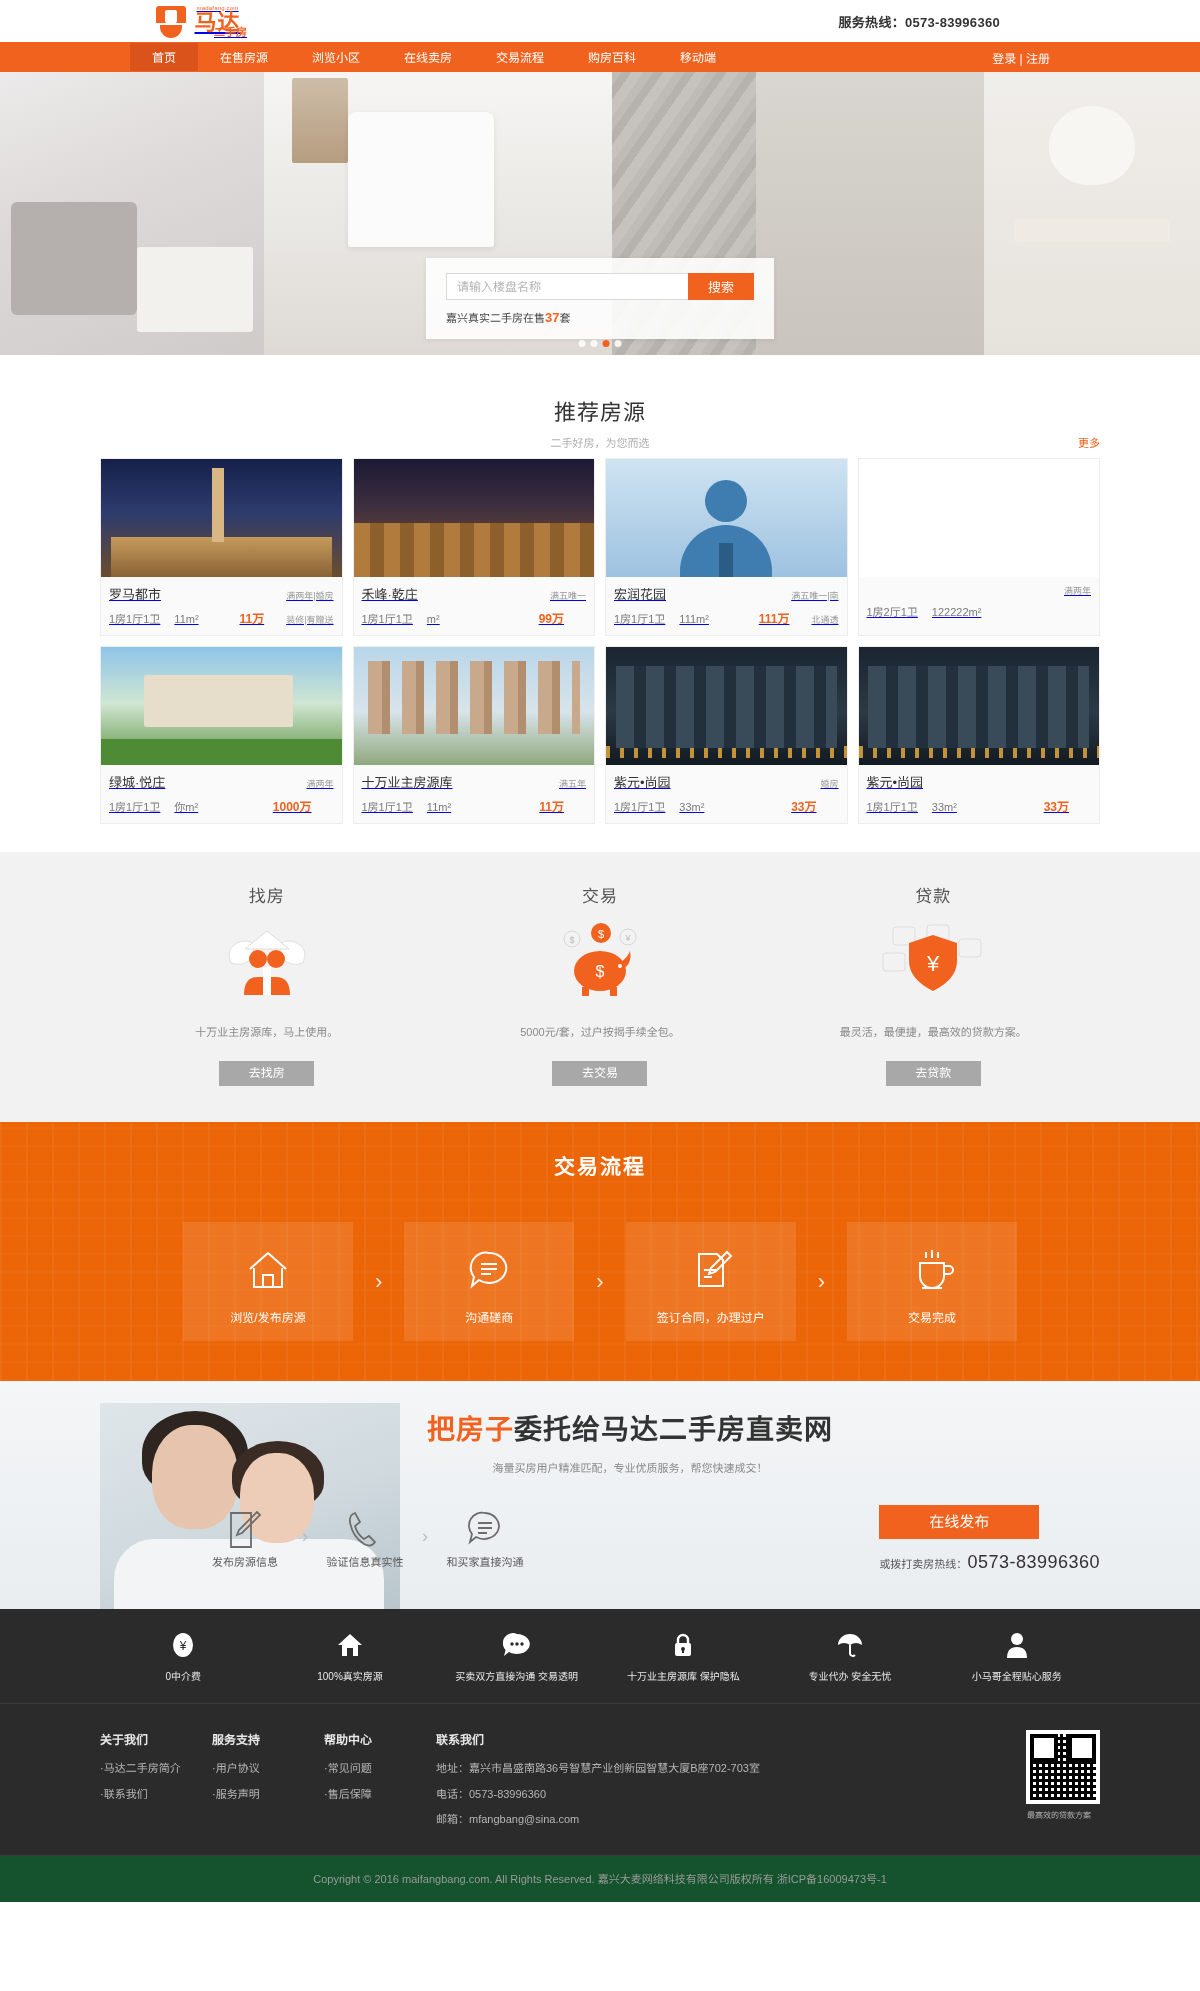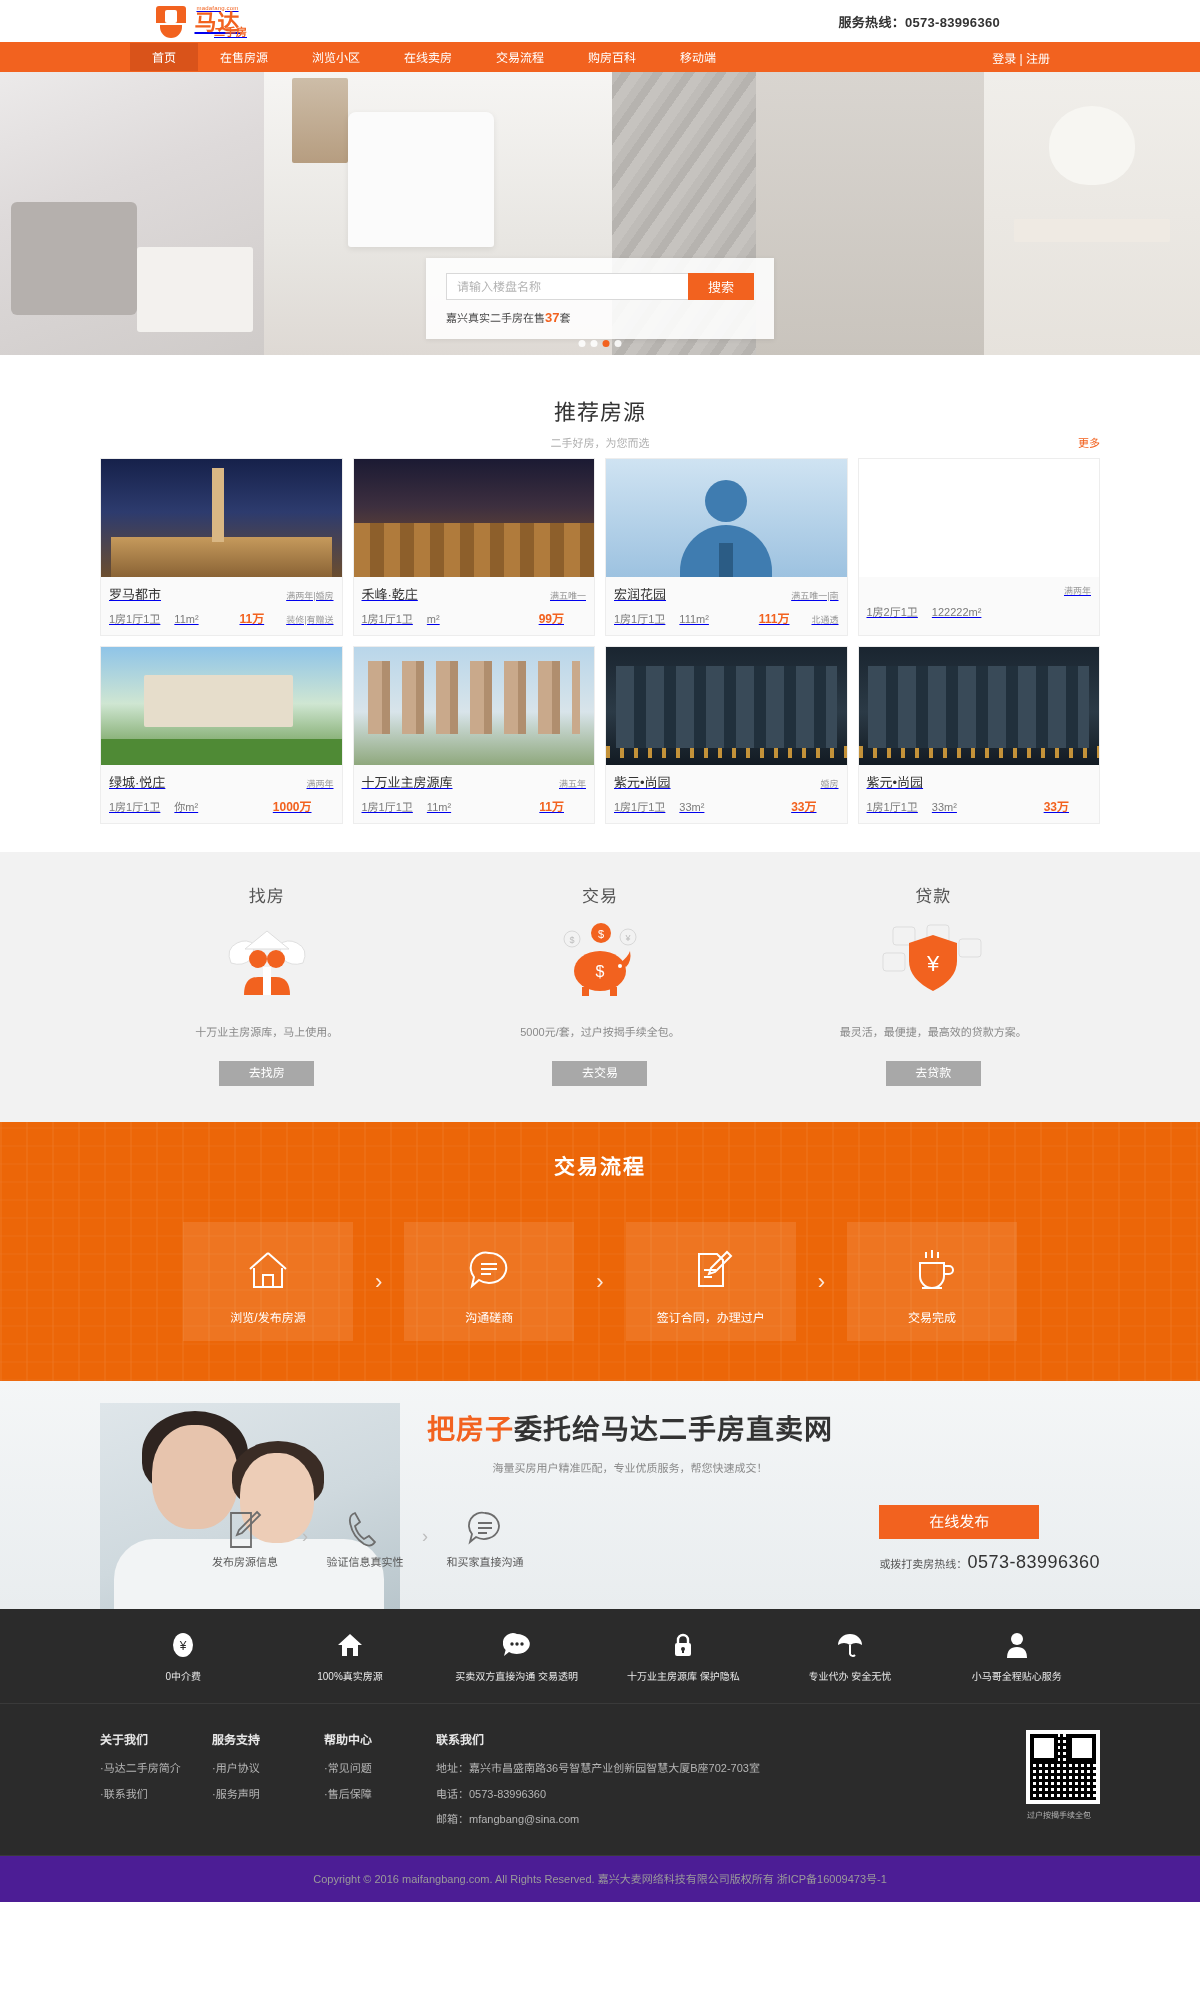--- a/index.html
+++ b/index.html
@@ -208,21 +208,21 @@
   }
   .qr-inner:before,.qr-inner:after{
     content:""; position:absolute; width:20px; height:20px; background:#fff;
     border:4px solid #000; box-shadow:inset 0 0 0 3px #fff;
   }
   .qr-inner:before{ left:0; top:0; }
   .qr-inner:after{ right:0; top:0; }
   .qr-cap { font-size:8px; color:#b5b5b5; text-align:center; margin-top:5px; margin-left:auto; width:82px;}
   .qr-box { margin-left:auto; }
   .copyright {
-    background:#4c1d95; border-top:1px solid #3a3a3a;
+    background:#14532d; border-top:1px solid #3a3a3a;
     text-align:center; font-size:11px; color:#9a9a9a; padding:14px 0 16px;
   }
   svg { display:block; }
 </style>
 </head>
 <body>
 
 <header class="topbar">
   <div class="wrap">
     <a class="logo" href="#">
@@ -706,18 +706,18 @@
     <div class="fcol contact">
       <h4>联系我们</h4>
       <p>地址：嘉兴市昌盛南路36号智慧产业创新园智慧大厦B座702-703室</p>
       <p>电话：0573-83996360</p>
       <p>邮箱：mfangbang@sina.com</p>
     </div>
     <div class="qr-box">
       <div class="qr">
           <div class="qr-inner"></div>
         </div>
-      <div class="qr-cap">过户按揭手续全包</div>
+      <div class="qr-cap">最高效的贷款方案</div>
     </div>
   </div>
 </footer>
 
 <div class="copyright">Copyright © 2016 maifangbang.com. All Rights Reserved. 嘉兴大麦网络科技有限公司版权所有 浙ICP备16009473号-1</div>
 
 </body></html>

